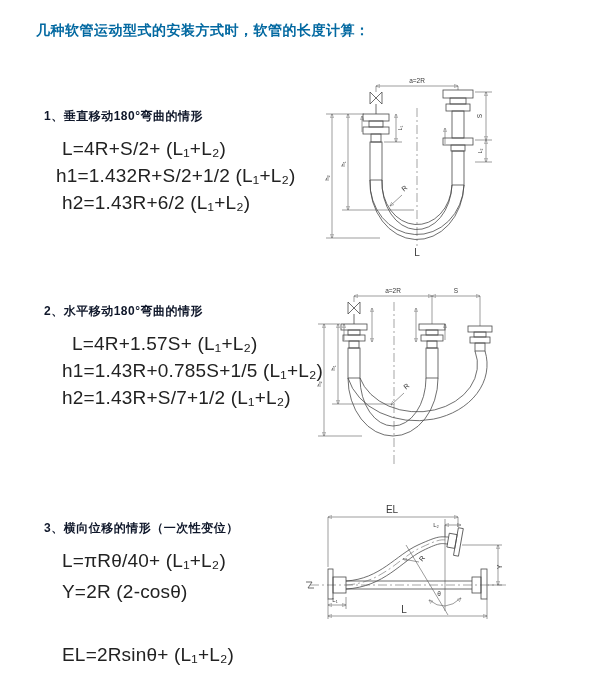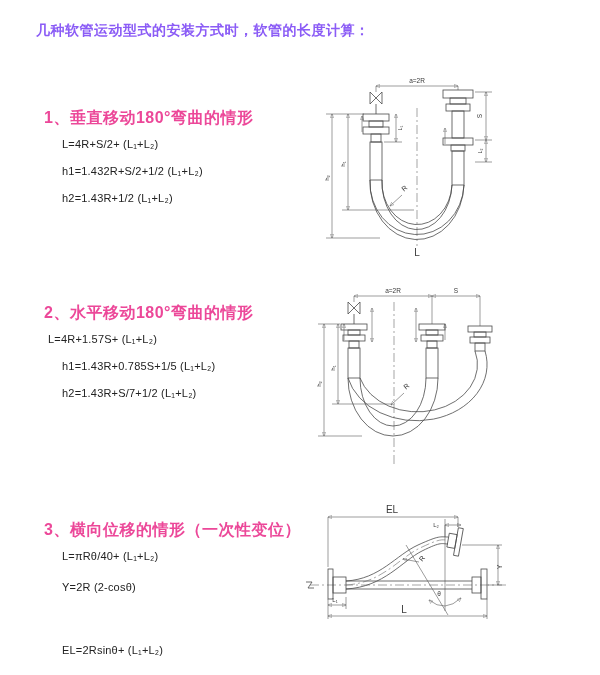--- a/index.html
+++ b/index.html
@@ -4,52 +4,52 @@
 <style>
   html,body{margin:0;padding:0;}
   body{
     width:600px;height:675px;background:#ffffff;
     font-family:"Liberation Sans", sans-serif;
     color:#1a1a1a;position:relative;overflow:hidden;
   }
   .abs{position:absolute;}
   .page-title{
     left:36px;top:22px;font-size:14px;font-weight:600;
-    letter-spacing:0.5px;color:#8b5cf6;
+    letter-spacing:0.5px;color:#0369a1;
   }
   .sec-heading{
-    font-size:16px;font-weight:600;color:#ec4899;letter-spacing:0.5px;
+    font-size:12px;font-weight:600;color:#0f172a;letter-spacing:0.5px;
   }
   .formula{
-    font-size:11px;color:#222;letter-spacing:0.2px;font-weight:500;
+    font-size:19px;color:#222;letter-spacing:0.2px;font-weight:500;
   }
   svg{position:absolute;overflow:visible;}
   svg text{
     font-family:"Liberation Sans", sans-serif;
     fill:#3a3a3a;
   }
   .cad line, .cad path, .cad polyline, .cad polygon, .cad rect{
     stroke:#4a4a4a;fill:none;stroke-width:0.8;
   }
   .cad .dim{stroke:#5a5a5a;stroke-width:0.6;}
   .cad .cl{stroke:#6a6a6a;stroke-width:0.6;stroke-dasharray:9 3 2 3;}
   .cad .braid{stroke:#4a4a4a;stroke-width:0.8;}
 </style>
 </head>
 <body>
 
 <div class="abs page-title">几种软管运动型式的安装方式时，软管的长度计算：</div>
 
 <div class="abs sec-heading" style="left:44px;top:108px">1、垂直移动180°弯曲的情形</div>
 <div class="abs formula" style="left:62px;top:138px">L=4R+S/2+ (L₁+L₂)</div>
-<div class="abs formula" style="left:62px;top:165px">h1=1.432R+S/2+1/2 (L₁+L₂)</div>
-<div class="abs formula" style="left:62px;top:192px">h2=1.43R+1/2 (L₁+L₂)</div>
+<div class="abs formula" style="left:56px;top:165px">h1=1.432R+S/2+1/2 (L₁+L₂)</div>
+<div class="abs formula" style="left:62px;top:192px">h2=1.43R+6/2 (L₁+L₂)</div>
 
 <div class="abs sec-heading" style="left:44px;top:303px">2、水平移动180°弯曲的情形</div>
-<div class="abs formula" style="left:48px;top:333px">L=4R+1.57S+ (L₁+L₂)</div>
+<div class="abs formula" style="left:72px;top:333px">L=4R+1.57S+ (L₁+L₂)</div>
 <div class="abs formula" style="left:62px;top:360px">h1=1.43R+0.785S+1/5 (L₁+L₂)</div>
 <div class="abs formula" style="left:62px;top:387px">h2=1.43R+S/7+1/2 (L₁+L₂)</div>
 
 <div class="abs sec-heading" style="left:44px;top:520px">3、横向位移的情形（一次性变位）</div>
 <div class="abs formula" style="left:62px;top:550px">L=πRθ/40+ (L₁+L₂)</div>
 <div class="abs formula" style="left:62px;top:581px">Y=2R (2-cosθ)</div>
 <div class="abs formula" style="left:62px;top:644px">EL=2Rsinθ+ (L₁+L₂)</div>
 
 <svg class="cad" style="left:318px;top:70px" width="268" height="192" viewBox="0 0 268 192">
   <defs>

